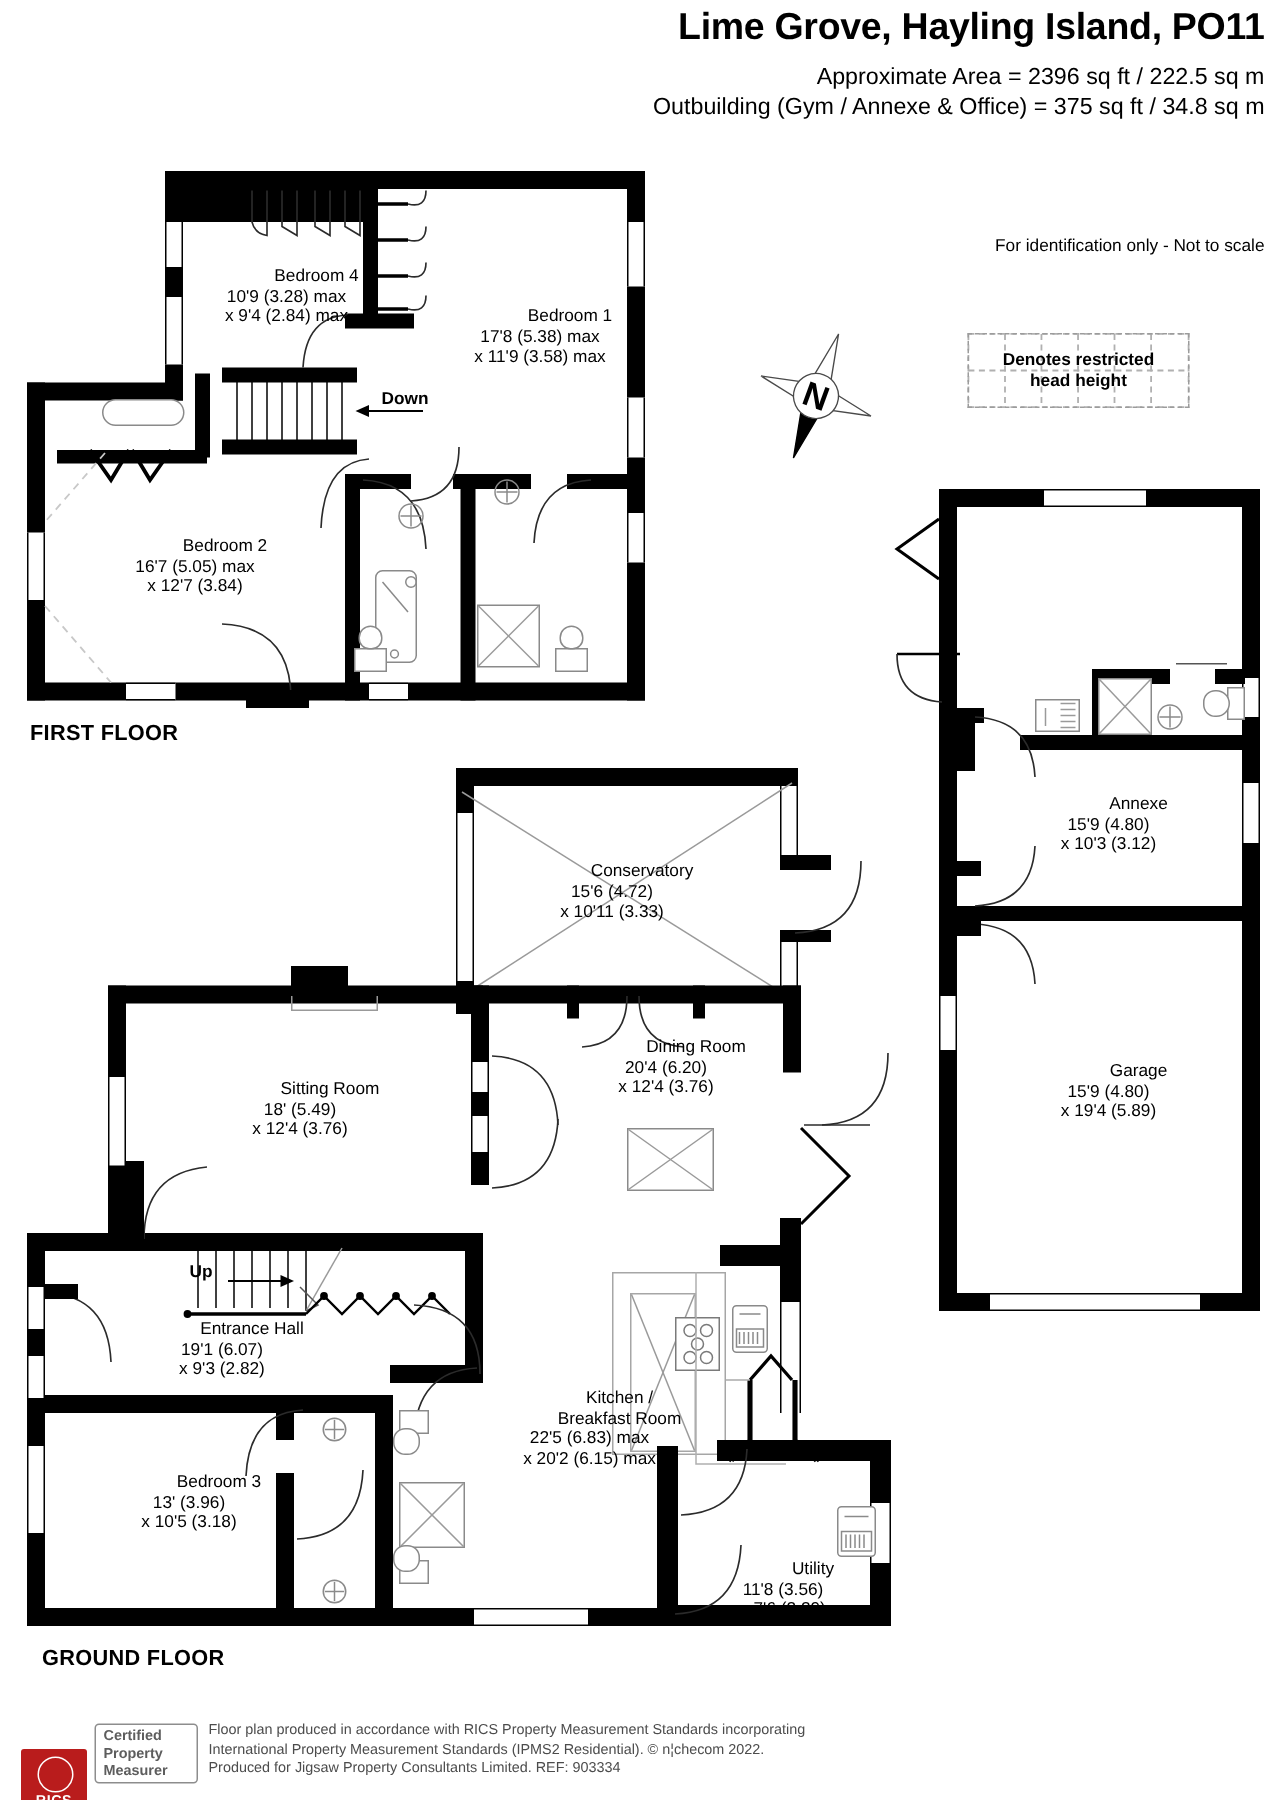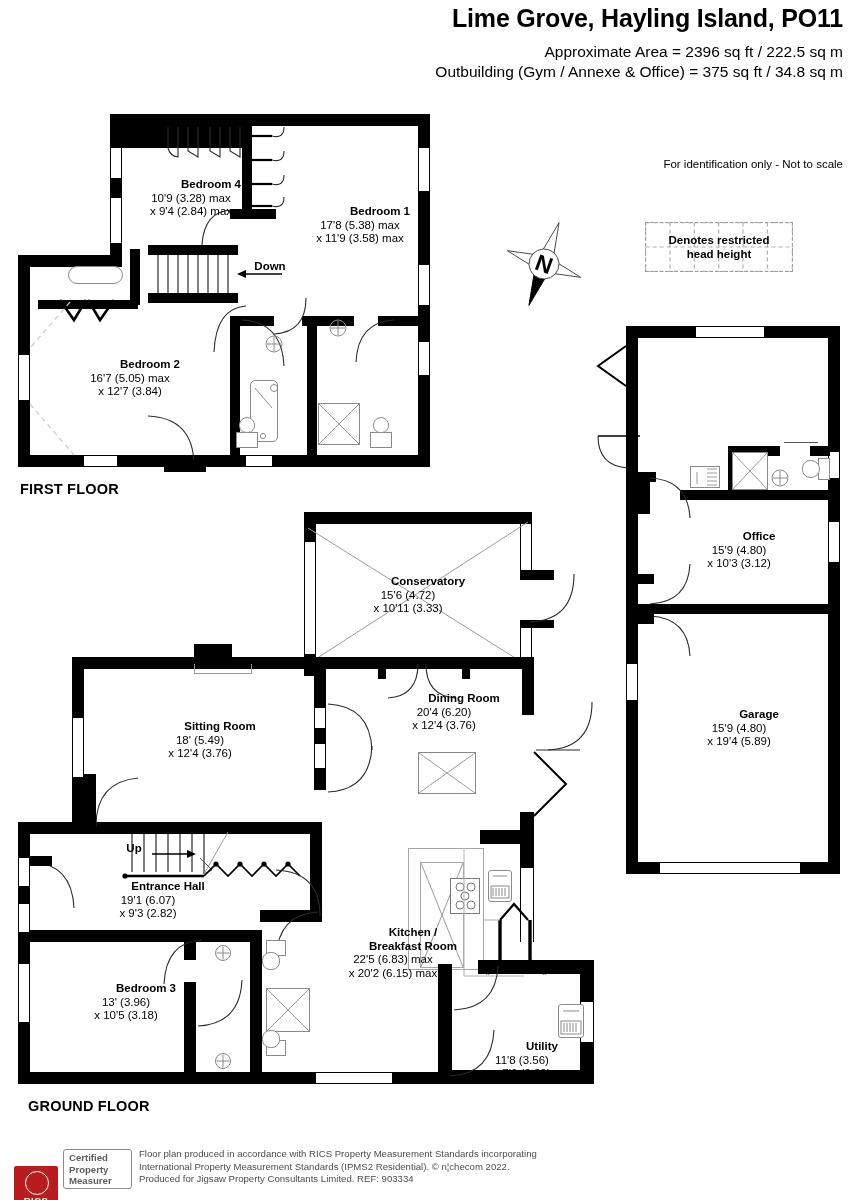--- a/index.html
+++ b/index.html
@@ -14,21 +14,21 @@
          font-size:15.5px;line-height:19.5px;white-space:nowrap;}
   #areas div{white-space:nowrap;}
   #ident{position:absolute;right:8px;top:158px;font-size:11.5px;text-align:right;}
 
   
   .plan{position:absolute;}
   .w{position:absolute;background:#000;}
   .winH{position:absolute;background:#fff;border-top:1px solid #000;border-bottom:1px solid #000;box-sizing:border-box;}
   .winV{position:absolute;background:#fff;border-left:1px solid #000;border-right:1px solid #000;box-sizing:border-box;}
   .lbl{position:absolute;text-align:center;font-size:11.5px;line-height:13.5px;white-space:nowrap;}
-  .lbl b{font-size:11.5px;font-weight:bold;margin-left:40px;}
+  .lbl b{font-size:11.5px;font-weight:normal;margin-left:40px;}
   .floorlbl{position:absolute;font-size:14.5px;font-weight:bold;letter-spacing:.2px;}
   .fix{position:absolute;border:1px solid #8a8a8a;box-sizing:border-box;background:#fff;}
   .fixd{position:absolute;border:1px solid #9a9a9a;box-sizing:border-box;}
   svg{position:absolute;overflow:visible;}
   .arcs{stroke:#2b2b2b;stroke-width:1.1;fill:none;}
   .xhair{stroke:#9a9a9a;stroke-width:1;fill:none;}
   .dash{stroke:#c8c8c8;stroke-width:1.2;fill:none;stroke-dasharray:5 4;}
 
   
   #compass{position:absolute;left:503px;top:218px;width:82px;height:92px;}
@@ -318,21 +318,21 @@
   <div class="w" style="left:14px;top:248px;width:28px;height:10px;"></div>
   <svg style="left:36px;top:236px;" width="46" height="44" class="arcs">
     <path class="arcs" d="M2 42 Q40 40 42 2"></path>
   </svg>
   <svg style="left:36px;top:288px;" width="46" height="44" class="arcs">
     <path class="arcs" d="M2 2 Q40 4 42 42"></path>
   </svg>
   <div class="w" style="left:14px;top:288px;width:28px;height:10px;"></div>
 
   <div class="lbl" style="left:62px;top:204px;width:130px;">
-    <b>Office</b><br>
+    <b>Annexe</b><br>
     <span>15'9 (4.80)</span><br>
     <span>x 10'3 (3.12)</span>
   </div>
   <div class="lbl" style="left:62px;top:382px;width:130px;">
     <b>Garage</b><br>
     <span>15'9 (4.80)</span><br>
     <span>x 19'4 (5.89)</span>
   </div>
 </div>
 

